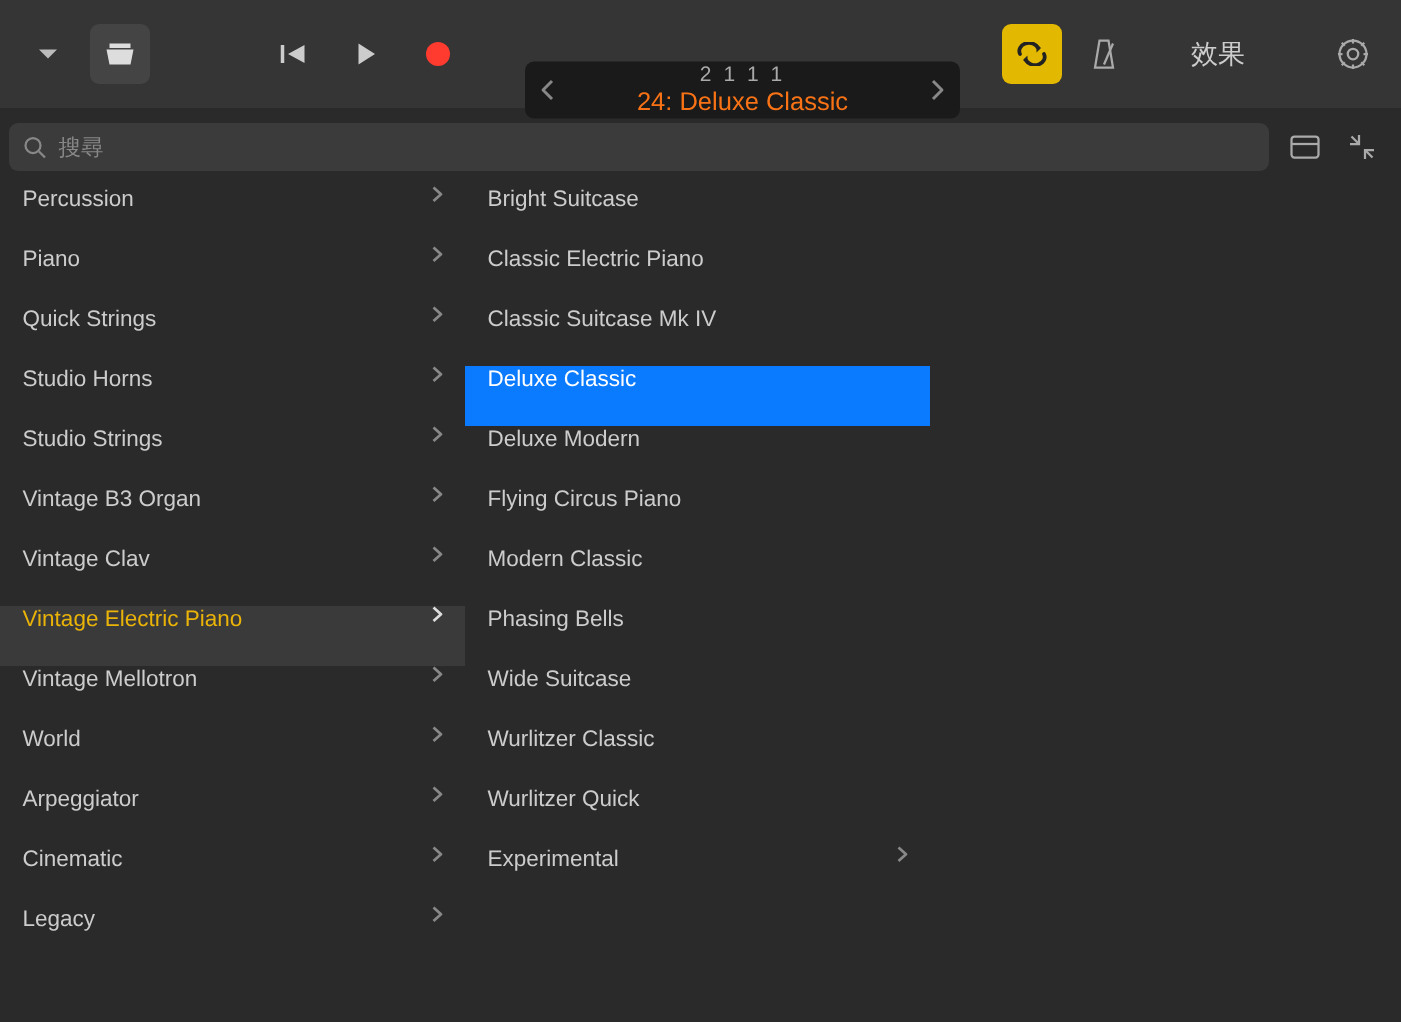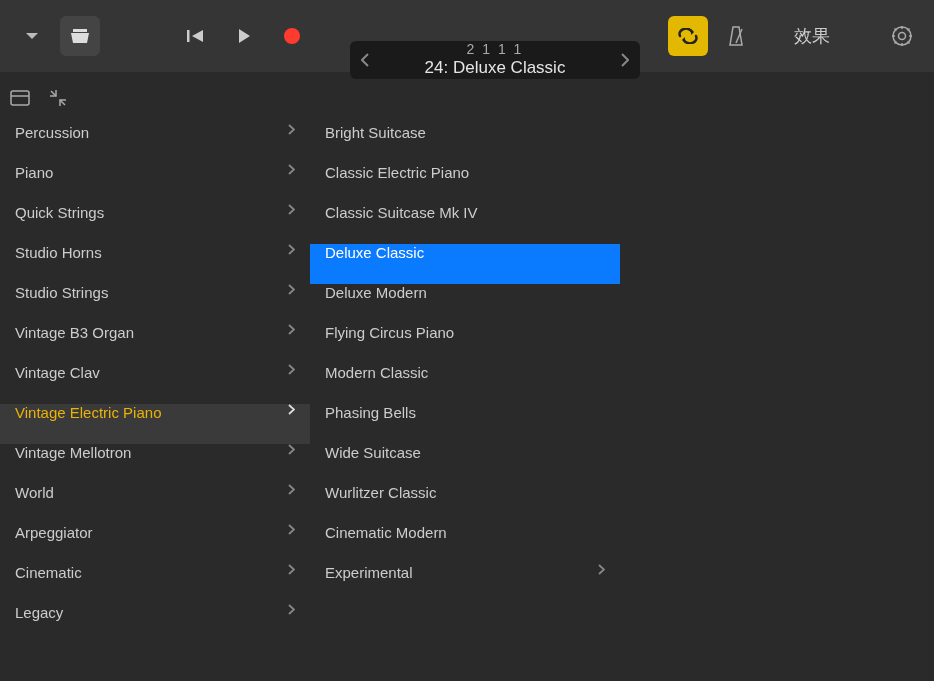--- a/index.html
+++ b/index.html
@@ -69,21 +69,21 @@
 }
 
 .display-top-row {
   color: #aaa;
   font-size: 14px;
   letter-spacing: 2px;
   margin-bottom: 1px;
 }
 
 .display-main {
-  color: #e5e5e5;
+  color: #f97316;
   font-size: 17px;
 }
 
 .loop-btn {
   background: #e2b800;
   border-radius: 6px;
   height: 40px;
   width: 40px;
   display: flex;
   align-items: center;
@@ -249,20 +249,27 @@
         <line x1="16.5" y1="16.5" x2="18.5" y2="18.5"></line>
         <line x1="3.5" y1="18.5" x2="5.5" y2="16.5"></line>
         <line x1="16.5" y1="5.5" x2="18.5" y2="3.5"></line>
       </g>
     </svg>
   </div>
 
 </div>
 
 <div class="search-row">
+  <div class="search-box">
+    <svg width="15" height="15" viewBox="0 0 15 15">
+      <circle cx="6" cy="6" r="5" fill="none" stroke="#888" stroke-width="1.5"></circle>
+      <line x1="10" y1="10" x2="14" y2="14" stroke="#888" stroke-width="1.5"></line>
+    </svg>
+    <span class="search-placeholder">搜尋</span>
+  </div>
   <div class="icon-btn" style="width:28px">
     <svg width="20" height="16" viewBox="0 0 20 16">
       <rect x="1" y="1" width="18" height="14" rx="2" fill="none" stroke="#aaa" stroke-width="1.5"></rect>
       <line x1="1" y1="6" x2="19" y2="6" stroke="#aaa" stroke-width="1.5"></line>
     </svg>
   </div>
   <div class="icon-btn" style="width:28px">
     <svg width="18" height="18" viewBox="0 0 18 18">
       <path d="M1 7 L7 7 L7 1" fill="none" stroke="#aaa" stroke-width="1.5"></path>
       <line x1="7" y1="7" x2="2" y2="2" stroke="#aaa" stroke-width="1.5"></line>
@@ -404,21 +411,21 @@
       <div class="list-item">
         <span>Phasing Bells</span>
       </div>
       <div class="list-item">
         <span>Wide Suitcase</span>
       </div>
       <div class="list-item">
         <span>Wurlitzer Classic</span>
       </div>
       <div class="list-item">
-        <span>Cinematic Modern</span>
+        <span>Wurlitzer Quick</span>
       </div>
       <div class="list-item">
         <span>Experimental</span>
         <span class="chevron">
           <svg width="7" height="11" viewBox="0 0 7 11">
             <path d="M1 1 L6 5.5 L1 10" fill="none" stroke="currentColor" stroke-width="1.8"></path>
           </svg>
         </span>
       </div>
     </div>

